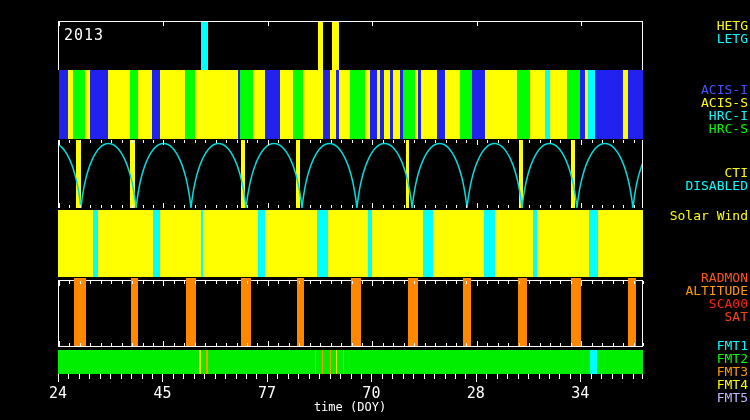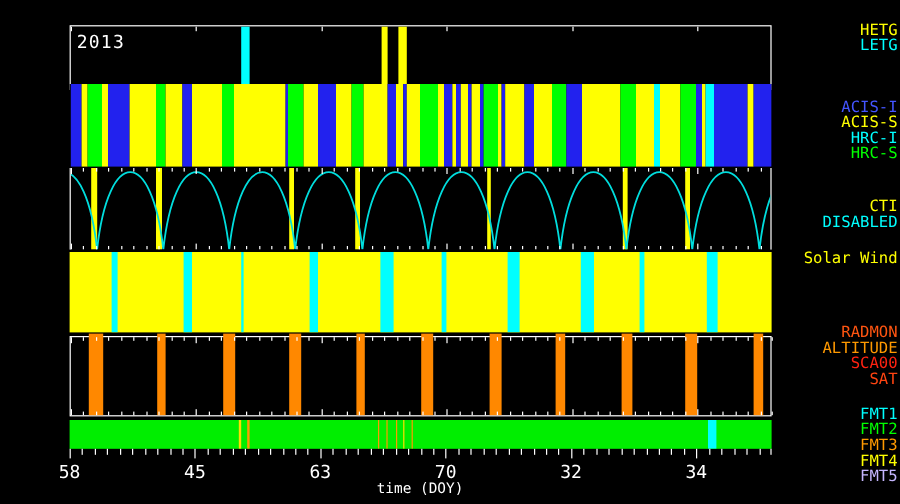--- a/index.html
+++ b/index.html
@@ -428,25 +428,25 @@
       <div class="tick" style="left: 511.875px; height: 5px; top: 0px;"></div>
       <div class="tick" style="left: 522.321px; height: 8px; top: 0px;"></div>
       <div class="tick" style="left: 532.768px; height: 5px; top: 0px;"></div>
       <div class="tick" style="left: 543.214px; height: 5px; top: 0px;"></div>
       <div class="tick" style="left: 553.661px; height: 5px; top: 0px;"></div>
       <div class="tick" style="left: 564.107px; height: 5px; top: 0px;"></div>
       <div class="tick" style="left: 574.554px; height: 5px; top: 0px;"></div>
       <div class="tick" style="left: 584px; height: 5px; top: 0px;"></div>
     </div>
   <div id="tick-labels">
-      <div class="ticklab" style="left: 58px;">58</div>
+      <div class="ticklab" style="left: 58px;">24</div>
       <div class="ticklab" style="left: 162.464px;">45</div>
-      <div class="ticklab" style="left: 266.929px;">63</div>
+      <div class="ticklab" style="left: 266.929px;">77</div>
       <div class="ticklab" style="left: 371.393px;">70</div>
-      <div class="ticklab" style="left: 475.857px;">32</div>
+      <div class="ticklab" style="left: 475.857px;">28</div>
       <div class="ticklab" style="left: 580.321px;">34</div>
     </div>
   <div id="axis-title">time (DOY)</div>
   <div id="right-labels">
       <div class="rlab" style="top: 19px; color: rgb(255, 255, 0);">HETG</div>
       <div class="rlab" style="top: 32px; color: rgb(0, 255, 255);">LETG</div>
       <div class="rlab" style="top: 83px; color: rgb(68, 85, 255);">ACIS-I</div>
       <div class="rlab" style="top: 96px; color: rgb(255, 255, 0);">ACIS-S</div>
       <div class="rlab" style="top: 109px; color: rgb(0, 255, 255);">HRC-I</div>
       <div class="rlab" style="top: 122px; color: rgb(0, 255, 0);">HRC-S</div>

